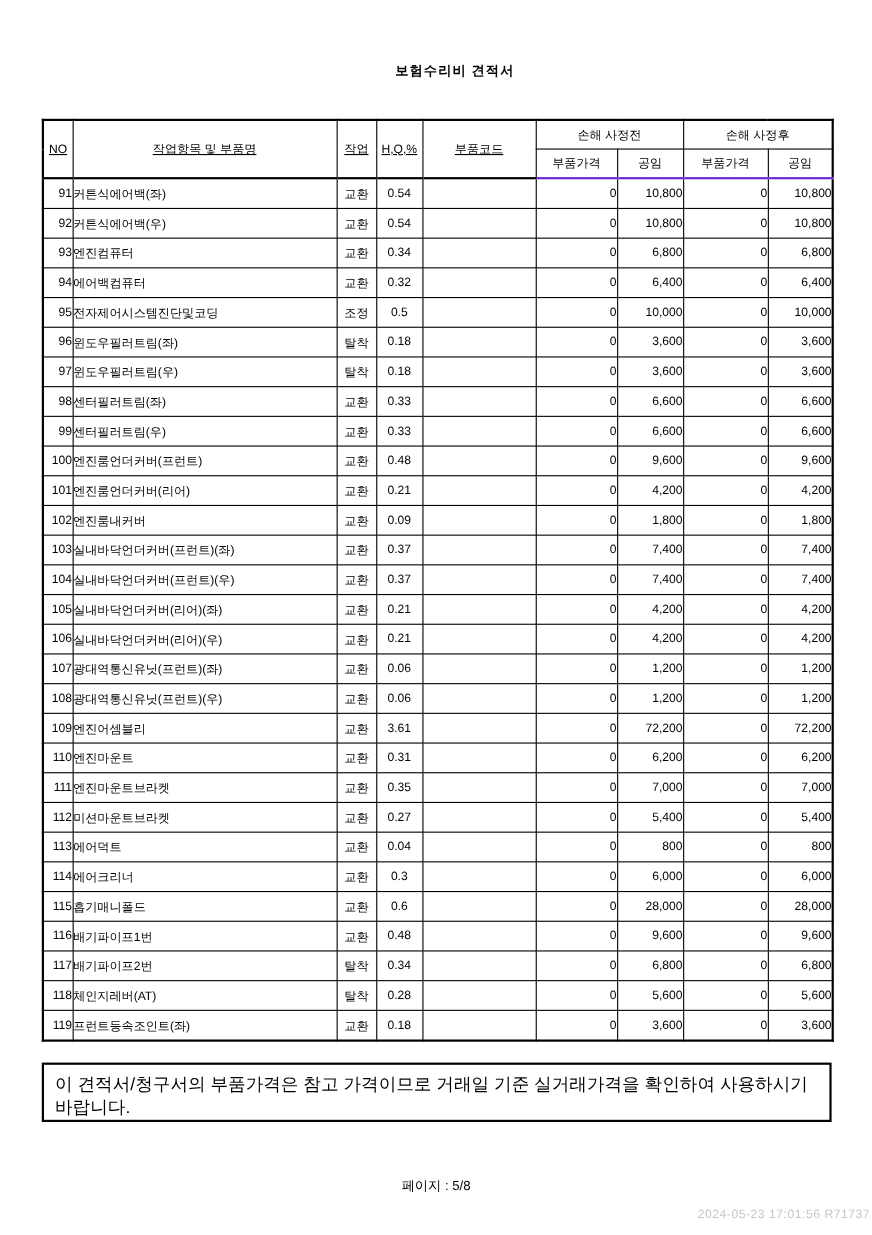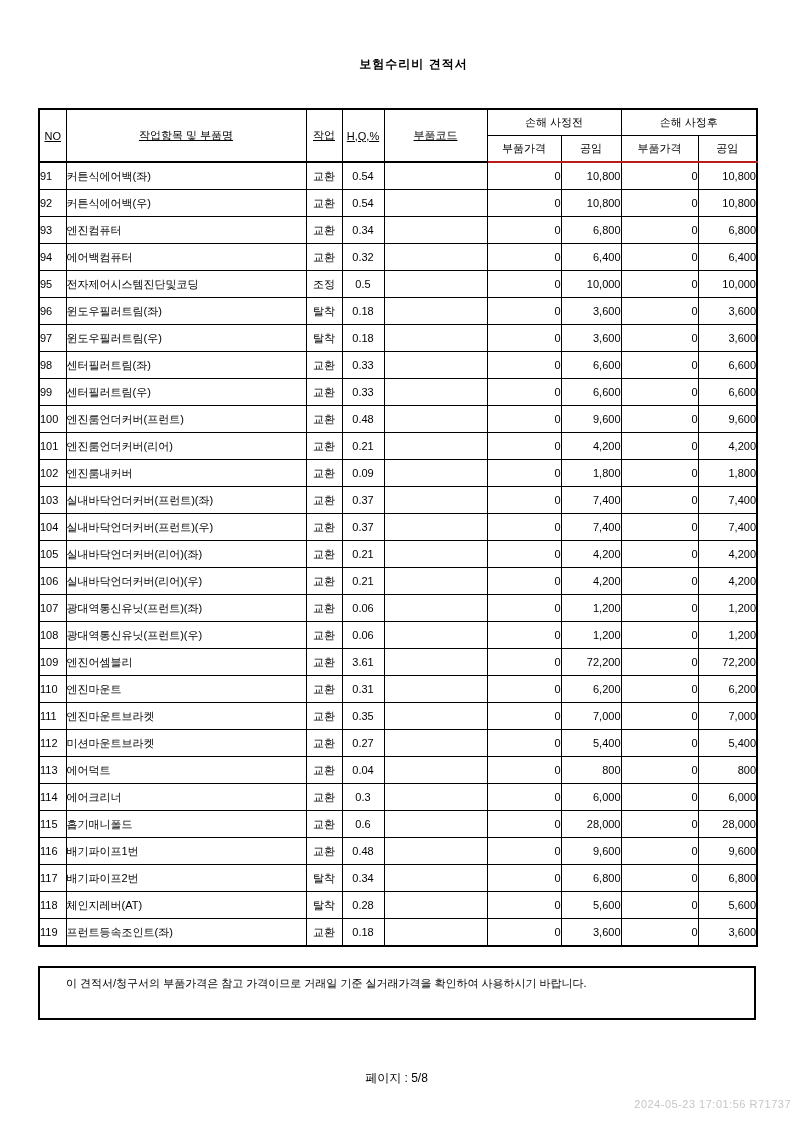--- a/index.html
+++ b/index.html
@@ -33,39 +33,39 @@
   }
   table.est th, table.est td {
     border: 1px solid #000;
     font-size: 11px;
     font-weight: normal;
     padding: 0;
     overflow: hidden;
     white-space: nowrap;
   }
   table.est thead th { text-align: center; height: 25px; }
-  table.est thead tr.sub th { border-bottom: 2px solid #b91c1c; }
+  table.est thead tr.sub th { border-bottom: 2px solid #6d28d9; }
   table.est thead th[rowspan] { border-bottom: 2px solid #000; text-decoration: underline; }
   table.est tbody td { height: 26px; }
-  .c-no    { text-align: left; margin-left: 46px; }
+  .c-no    { text-align: right; margin-left: 46px; }
   .c-name  { text-align: left; padding-left: 14px; }
   .c-work  { text-align: center; }
   .c-hq    { text-align: center; padding-right: 8px; }
   .c-code  { text-align: center; }
   .c-money { text-align: right; padding-right: 7px; }
   .note-box {
     position: absolute;
     left: 38px;
     top: 966px;
     width: 718px;
     height: 54px;
     border: 2px solid #000;
     box-sizing: border-box;
-    padding: 8px 26px;
-    font-size: 11px;
+    padding: 8px 10px;
+    font-size: 16px;
   }
   .footer-title {
     position: absolute;
     top: 1041px;
     left: 0;
     width: 100%;
     text-align: center;
     font-size: 14px;
     font-weight: bold;
   }

